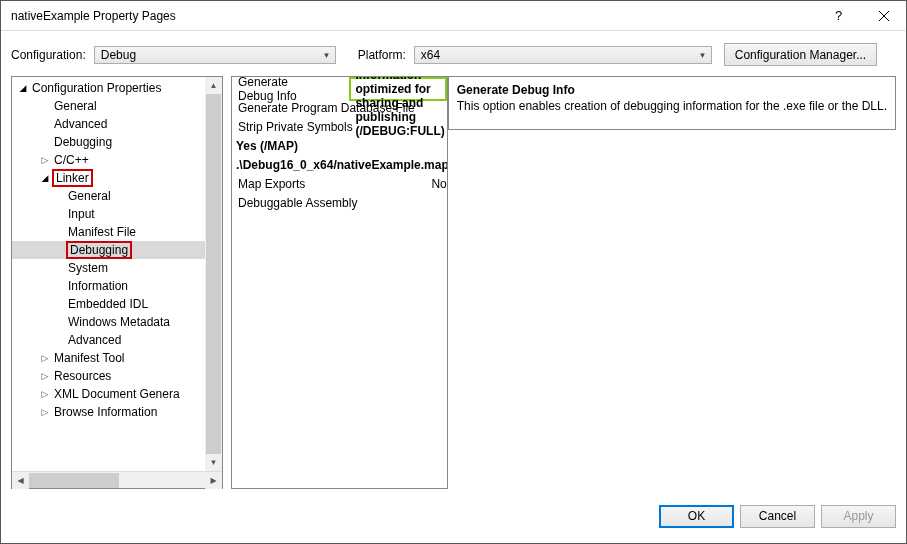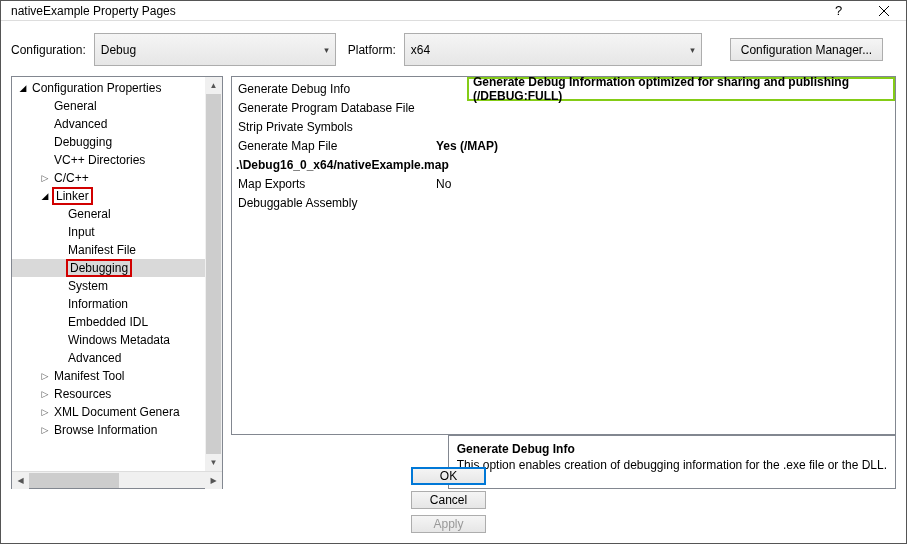--- a/index.html
+++ b/index.html
@@ -10,21 +10,21 @@
     background: #fff;
     color: #000;
     width: 907px;
     height: 544px;
     border: 1px solid #555;
     display: flex;
     flex-direction: column;
     overflow: hidden;
   }
   .titlebar {
-    height: 20px;
+    height: 30px;
     display: flex;
     align-items: center;
     padding: 0 0 0 10px;
     border-bottom: 1px solid #ddd;
   }
   .titlebar .title { flex: 1; font-size: 12px; }
   .titlebar .btn {
     width: 45px;
     height: 30px;
     display: flex;
@@ -33,21 +33,21 @@
     font-size: 13px;
   }
   .config-row {
     display: flex;
     align-items: center;
     gap: 8px;
     padding: 12px 10px 10px 10px;
   }
   .config-row label { font-size: 12px; }
   .dropdown {
-    height: 33px;
+    height: 18px;
     border: 1px solid #adadad;
     background: linear-gradient(#f5f5f5,#e6e6e6);
     display: flex;
     align-items: center;
     padding: 0 6px;
     position: relative;
   }
   .dropdown .chev {
     margin-left: auto;
     font-size: 9px;
@@ -117,24 +117,23 @@
     flex-direction: column;
   }
   .vscroll .sbtn {
     width:17px;height:17px;display:flex;align-items:center;justify-content:center;
     font-size:8px;color:#555;background:#f0f0f0;
   }
   .vscroll .thumb { width:15px; flex:1; margin:0 1px; background:#cdcdcd; }
   .right {
     flex: 1;
     display: flex;
-    flex-direction: column;
+    flex-direction: row;
     gap: 0;
     min-height: 0;
-    align-items: flex-end;
   }
   .grid {
     flex: 1;
     border: 1px solid #828790;
     padding: 2px 0;
     overflow: hidden;
   }
   .grid-row {
     display: flex;
     height: 19px;
@@ -156,21 +155,20 @@
     height: 54px;
   }
   .desc .h { font-weight: 600; margin-bottom: 2px; }
   .footer {
     height: 44px;
     display: flex;
     align-items: center;
     justify-content: flex-end;
     gap: 6px;
     padding: 0 10px 10px 0;
-    flex-direction: column;
   }
   .footer button {
     width: 75px;
     height: 23px;
     border: 1px solid #adadad;
     background: linear-gradient(#f5f5f5,#e6e6e6);
     font: inherit;
   }
   .footer button.default { border: 1px solid #0078d7; outline: 1px solid #0078d7; outline-offset: -2px; }
   .footer button:disabled { color: #999; }
@@ -189,49 +187,46 @@
       </svg>
   </div>
 </div>
 
 <div class="config-row">
   <label>Configuration:</label>
   <div class="dropdown" style="width:242px">
     <span>Debug</span>
     <span class="chev">▾</span>
   </div>
-  <label style="margin-left:4px">Platform:</label>
+  <label style="margin-left:14px">Platform:</label>
   <div class="dropdown" style="width:298px">
     <span>x64</span>
     <span class="chev">▾</span>
   </div>
-  <div class="btn-flat" style="margin-left:20px">
+  <div class="btn-flat" style="margin-left:4px">
     <span>Configuration Manager...</span>
   </div>
 </div>
 
 <div class="main">
   <div class="tree-wrap">
     <div class="tree-flex">
       <div class="tree">
         <div class="tree-row">
           <span class="arrow open">◢</span>
           <span class="label">Configuration Properties</span>
         </div>
         <div class="tree-row" style="padding-left:40px">
             <span class="label">General</span>
           </div>
         <div class="tree-row" style="padding-left:40px">
             <span class="label">Advanced</span>
           </div>
         <div class="tree-row" style="padding-left:40px">
             <span class="label">Debugging</span>
-          </div>
-        <div class="tree-row" style="padding-left:40px">
-            <span class="label">VC++ Directories</span>
           </div>
         <div class="tree-row" style="padding-left:26px">
             <span class="arrow">▷</span>
             <span class="label">C/C++</span>
           </div>
         <div class="tree-row" style="padding-left:26px">
             <span class="arrow open">◢</span>
             <span class="label redbox">Linker</span>
           </div>
         <div class="tree-row" style="padding-left:54px">
@@ -299,21 +294,20 @@
           <span class="val bold red">Generate Debug Information optimized for sharing and publishing (/DEBUG:FULL)</span>
         </div>
       <div class="grid-row">
           <span class="name">Generate Program Database File</span>
         </div>
       <div class="grid-row">
           <span class="name">Strip Private Symbols</span>
           <span class="val"></span>
         </div>
       <div class="grid-row">
-          <span class="name">Generate Map File</span>
           <span class="val bold">Yes (/MAP)</span>
         </div>
       <div class="grid-row">
           <span class="val bold">.\Debug16_0_x64/nativeExample.map</span>
         </div>
       <div class="grid-row">
           <span class="name">Map Exports</span>
           <span class="val">No</span>
         </div>
       <div class="grid-row">

